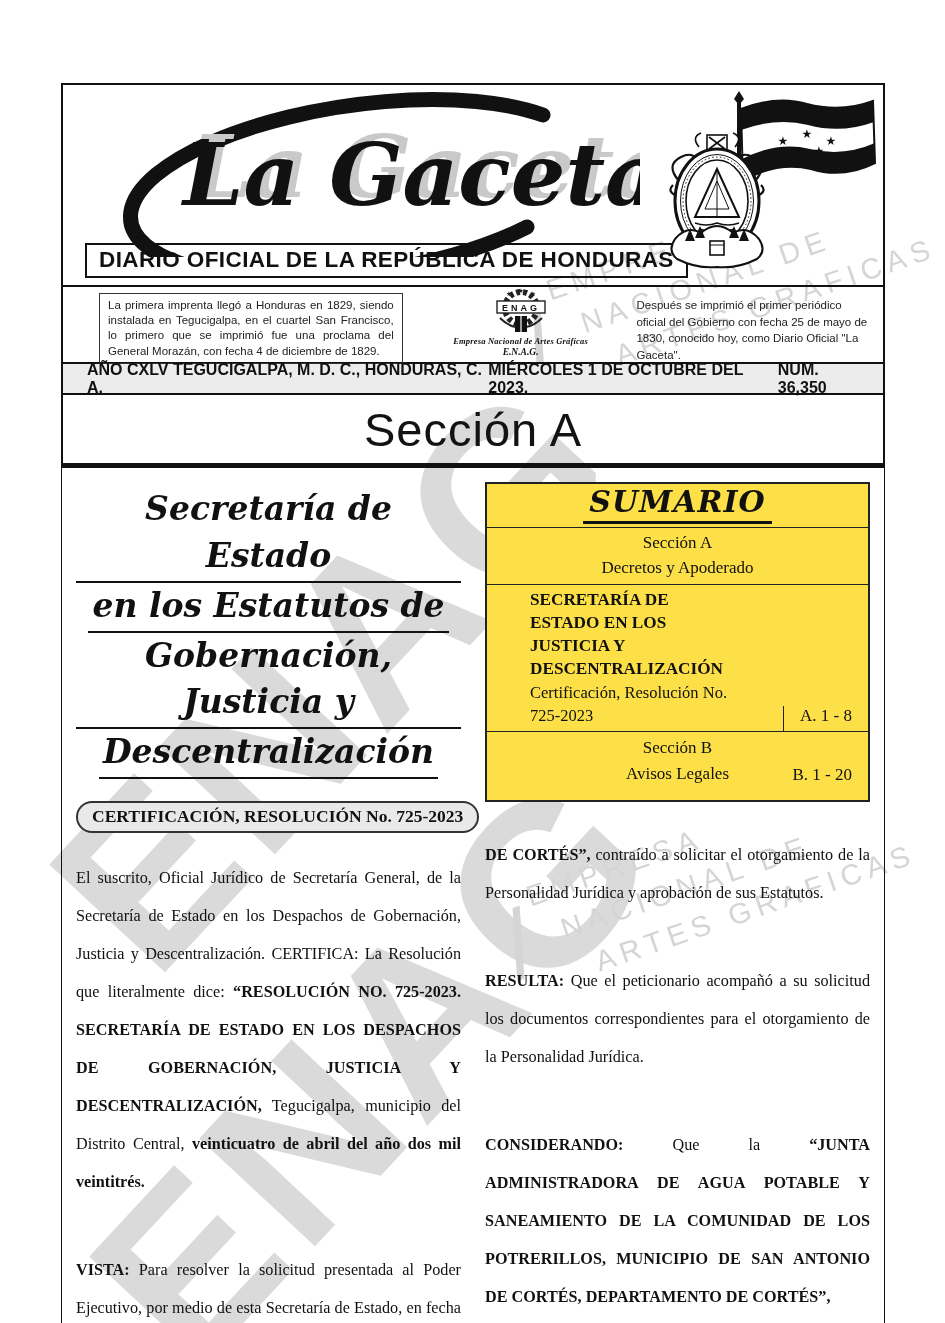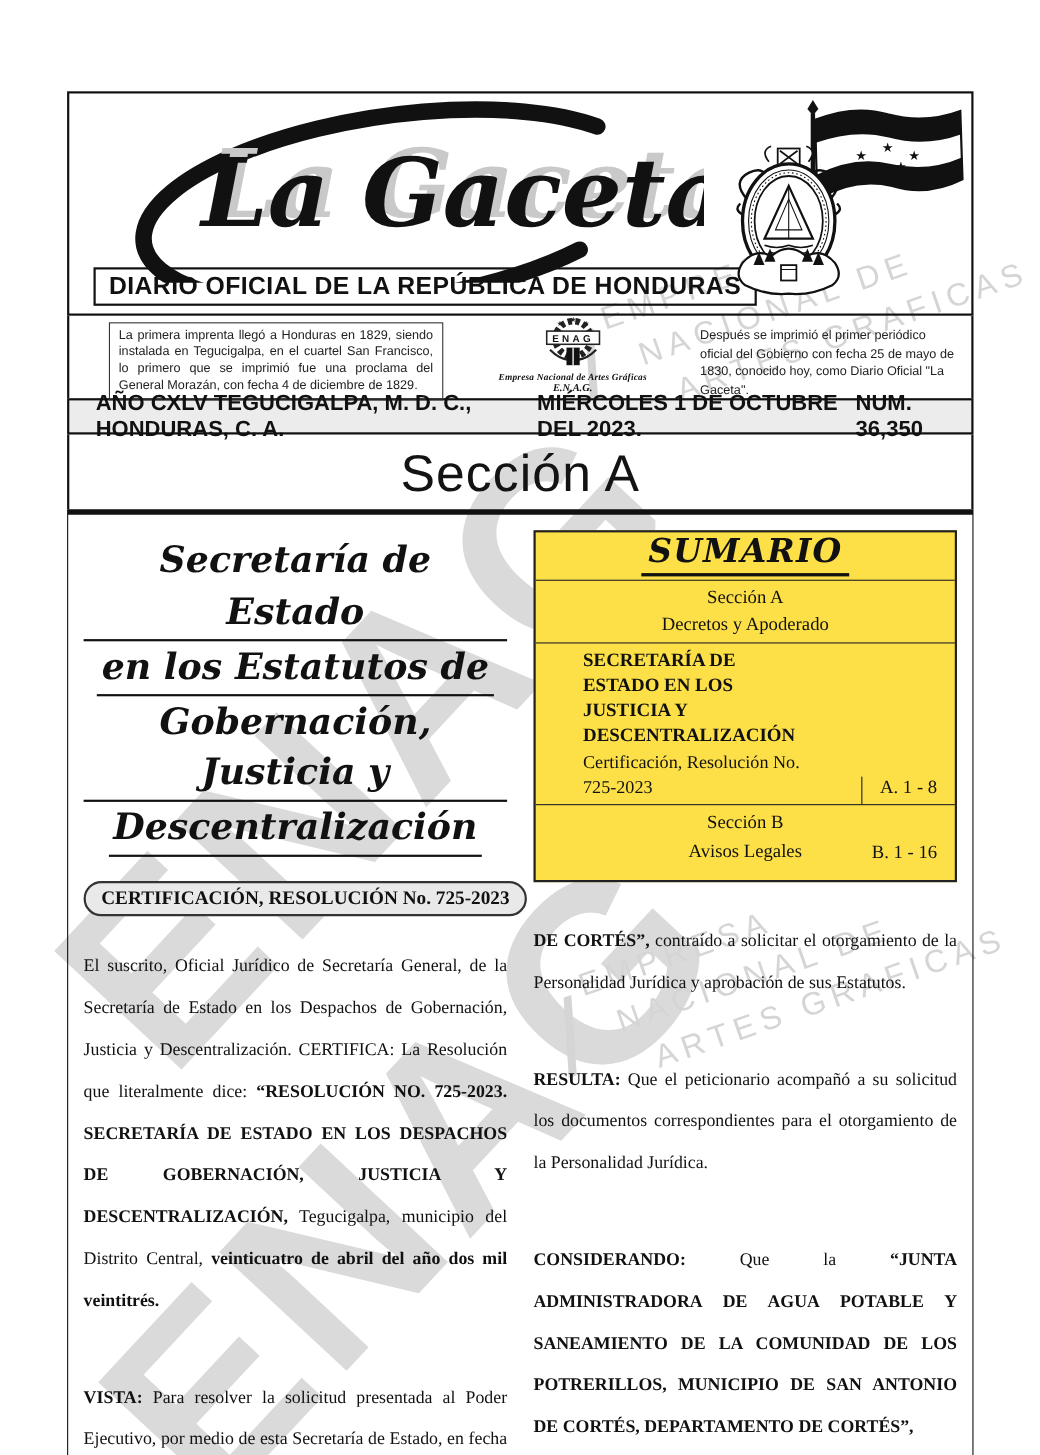--- a/index.html
+++ b/index.html
@@ -38,21 +38,21 @@
   .enag-caption{font-family:"Liberation Serif",serif;font-weight:bold;font-style:italic;
                 font-size:8.5px;letter-spacing:.2px;margin-top:-2px;}
   .enag-abbr{font-family:"Liberation Serif",serif;font-weight:bold;font-style:italic;
              font-size:9.5px;margin-top:1px;}
   .info-right{margin:10px 10px 0 22px;width:250px;
               font-family:"Liberation Sans",sans-serif;font-size:11.5px;
               line-height:1.45;color:#222;}
   
   .date-bar{border:2px solid #111;background:#ececec;height:29px;
             display:flex;align-items:center;justify-content:space-between;
-            font-family:"Liberation Sans",sans-serif;font-weight:bold;font-size:20px;
+            font-family:"Liberation Sans",sans-serif;font-weight:bold;font-size:16px;
             padding:0 14px 0 24px;}
   
   .section-band{border-left:2px solid #111;border-right:2px solid #111;height:68px;
                 display:flex;align-items:center;justify-content:center;}
   .section-band .heading{font-family:"Liberation Sans",sans-serif;font-size:47px;
                          letter-spacing:1px;color:#131313;}
   
   .body-box{border:1.5px solid #111;border-top:5px solid #111;min-height:740px;
             padding:14px 14px 26px;display:flex;gap:24px;background:transparent;}
   .col{flex:1;min-width:0;}
@@ -229,21 +229,21 @@
             <div class="sum-main">
               <div class="b">SECRETARÍA DE ESTADO EN LOS</div>
               <div class="b">JUSTICIA Y DESCENTRALIZACIÓN</div>
               <div class="n">Certificación, Resolución No. 725-2023</div>
             </div>
             <div class="sum-pages">A. 1 - 8</div>
           </div>
           <div class="sum-secb">
             <div>Sección B</div>
             <div>Avisos Legales</div>
-            <span class="bpages">B.  1 - 16</span>
+            <span class="bpages">B.  1 - 20</span>
           </div>
         </div>
         <p class="para" style="margin-top:34px;"><span style="font-weight: bold;">DE CORTÉS”,</span><span> contraído a solicitar el otorgamiento de la Personalidad Jurídica y aprobación de sus Estatutos.</span></p>
         <p class="para p-gap"><span style="font-weight: bold;">RESULTA:</span><span> Que el peticionario acompañó a su solicitud los documentos correspondientes para el otorgamiento de la Personalidad Jurídica.</span></p>
         <p class="para p-gap"><span style="font-weight: bold;">CONSIDERANDO:</span><span> Que la </span><span style="font-weight: bold;">“JUNTA ADMINISTRADORA DE AGUA POTABLE Y SANEAMIENTO DE LA COMUNIDAD DE LOS POTRERILLOS, MUNICIPIO DE SAN ANTONIO DE CORTÉS, DEPARTAMENTO DE CORTÉS”,</span></p>
       </div>
     </div>
 
   </div>
 </div>

